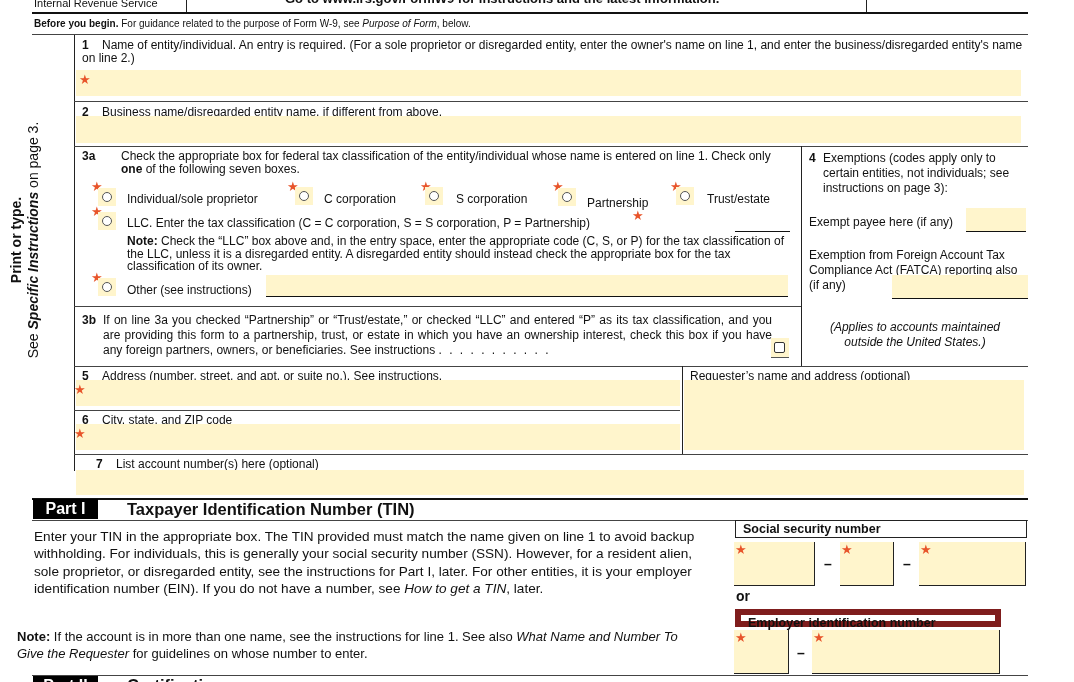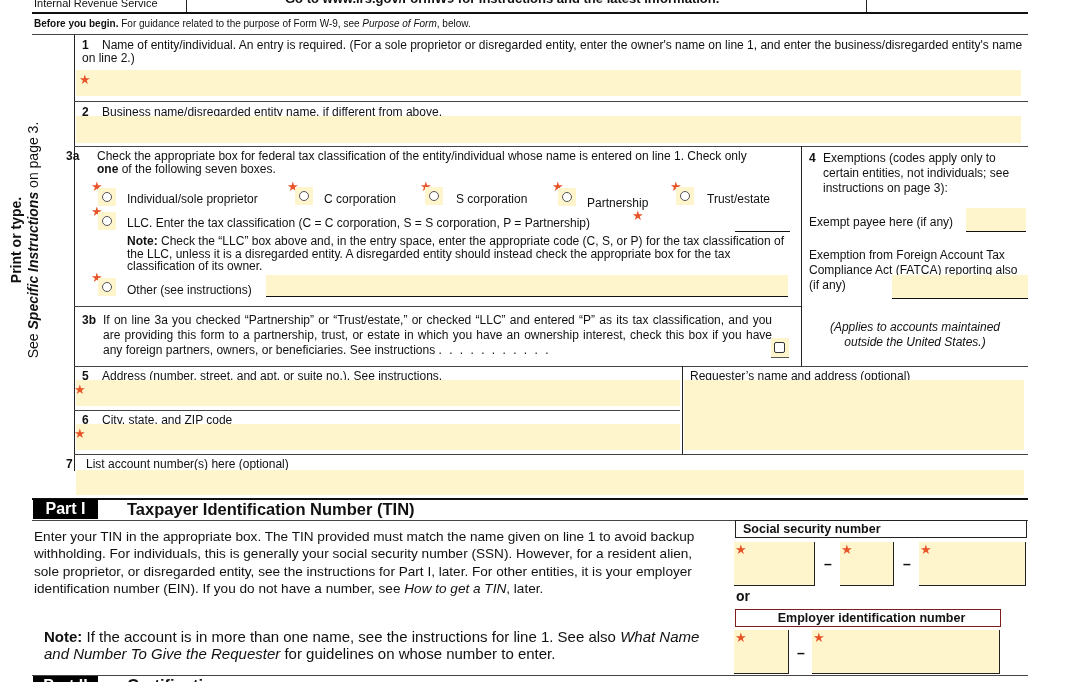--- a/index.html
+++ b/index.html
@@ -47,23 +47,23 @@
 <div class="abs field" style="left:76px; top:70px; width:945px; height:26px;"></div>
 <div class="star" style="left:79px; top:73px;">★</div>
 <div class="hl" style="left:74px; top:101px; width:954px;"></div>
 
 <div class="abs t11" style="left:82px; top:106px;">
   <span class="b" style="display:inline-block; width:20px;">2</span><span>Business name/disregarded entity name, if different from above.</span>
 </div>
 <div class="abs field" style="left:76px; top:116px; width:945px; height:27px;"></div>
 <div class="hl" style="left:74px; top:146px; width:954px;"></div>
 
-<div class="abs t11" style="left:66px; top:150px; width:705px;">
+<div class="abs t11" style="left:82px; top:150px; width:705px;">
   <span class="b" style="display:inline-block; width:20px; float:left;">3a</span>
-  <div style="margin-left:31px;"><span>Check the appropriate box for federal tax classification of the entity/individual whose name is entered on line 1. Check only </span><span class="b">one</span><span> of the following seven boxes.</span></div>
+  <div style="margin-left:39px;"><span>Check the appropriate box for federal tax classification of the entity/individual whose name is entered on line 1. Check only </span><span class="b">one</span><span> of the following seven boxes.</span></div>
 </div>
 
 <div class="star" style="left:91px; top:180px;">★</div>
 <div class="radio" style="left:98px; top:188px;">
     <span></span>
   </div>
 <div class="abs t12" style="left:127px; top:192px;">Individual/sole proprietor</div>
 
 <div class="star" style="left:287px; top:180px;">★</div>
 <div class="radio" style="left:295px; top:187px;">
@@ -141,50 +141,50 @@
   <span class="b" style="display:inline-block; width:20px;">6</span><span>City, state, and ZIP code</span>
 </div>
 <div class="abs field" style="left:76px; top:424px; width:604px; height:26px;"></div>
 <div class="star" style="left:74px; top:427px;">★</div>
 
 <div class="vl" style="left:682px; top:366px; height:88px;"></div>
 <div class="abs t11" style="left:690px; top:370px;">Requester’s name and address (optional)</div>
 <div class="abs field" style="left:684px; top:380px; width:340px; height:70px;"></div>
 <div class="hl" style="left:74px; top:454px; width:954px;"></div>
 
-<div class="abs t11" style="left:66px; top:458px;">
+<div class="abs t11" style="left:96px; top:458px;">
   <span class="b" style="display:inline-block; width:20px;">7</span><span>List account number(s) here (optional)</span>
 </div>
 <div class="abs field" style="left:76px; top:470px; width:948px; height:25px;"></div>
 <div class="hl2" style="left:32px; top:498px; width:996px;"></div>
 
 <div class="abs b" style="left:33px; top:499px; width:65px; height:20px; background:#000; color:#fff; font-size:16px; line-height:20px; text-align:center;">Part I</div>
 <div class="abs b" style="left:127px; top:500px; font-size:16.5px; line-height:19px;">Taxpayer Identification Number (TIN)</div>
 <div class="hl" style="left:32px; top:520px; width:996px;"></div>
 
 <div class="abs t14" style="left:34px; top:528px; width:680px; font-size:13.6px; line-height:17.3px;">
   <span>Enter your TIN in the appropriate box. The TIN provided must match the name given on line 1 to avoid backup withholding. For individuals, this is generally your social security number (SSN). However, for a resident alien, sole proprietor, or disregarded entity, see the instructions for Part I, later. For other entities, it is your employer identification number (EIN). If you do not have a number, see </span><span class="i">How to get a TIN</span><span>, later.</span>
 </div>
-<div class="abs t14" style="left:44px; top:628px; width:680px; font-size:15px; line-height:17.3px;">
+<div class="abs t14" style="left:17px; top:628px; width:680px; font-size:13px; line-height:17.3px;">
   <span class="b">Note:</span><span> If the account is in more than one name, see the instructions for line 1. See also </span><span class="i">What Name and Number To Give the Requester</span><span> for guidelines on whose number to enter.</span>
 </div>
 
 <div class="abs b t12" style="left:735px; top:520px; width:292px; height:18px; border:1px solid #222; padding-left:7px; line-height:16px; font-size:12.5px;">Social security number</div>
 <div class="ssn-box" style="left:734px; top:542px; width:81px; height:44px;"></div>
 <div class="star" style="left:735px; top:543px;">★</div>
 <div class="abs b" style="left:824px; top:556px; font-size:14px;">–</div>
 <div class="ssn-box" style="left:840px; top:542px; width:54px; height:44px;"></div>
 <div class="star" style="left:841px; top:543px;">★</div>
 <div class="abs b" style="left:903px; top:556px; font-size:14px;">–</div>
 <div class="ssn-box" style="left:919px; top:542px; width:107px; height:44px;"></div>
 <div class="star" style="left:920px; top:543px;">★</div>
 
 <div class="abs b" style="left:736px; top:588px; font-size:14px;">or</div>
 
-<div class="abs b t12" style="left:735px; top:609px; width:266px; height:18px; border:1px solid #7f1d1d; padding-left:7px; line-height:16px; font-size:12.5px;text-align:center;">Employer identification number</div>
+<div class="abs b t12" style="left:735px; top:609px; width:266px; height:18px; border:6px solid #7f1d1d; padding-left:7px; line-height:16px; font-size:12.5px;">Employer identification number</div>
 <div class="ssn-box" style="left:734px; top:630px; width:55px; height:44px;"></div>
 <div class="star" style="left:735px; top:631px;">★</div>
 <div class="abs b" style="left:797px; top:645px; font-size:14px;">–</div>
 <div class="ssn-box" style="left:812px; top:630px; width:188px; height:44px;"></div>
 <div class="star" style="left:813px; top:631px;">★</div>
 <div class="hl" style="left:32px; top:675px; width:996px;"></div>
 
 <div class="abs b" style="left:33px; top:676px; width:65px; height:20px; background:#000; color:#fff; font-size:16px; line-height:20px; text-align:center;">Part II</div>
 <div class="abs b" style="left:127px; top:676px; font-size:16.5px; line-height:19px;">Certification</div>
 

